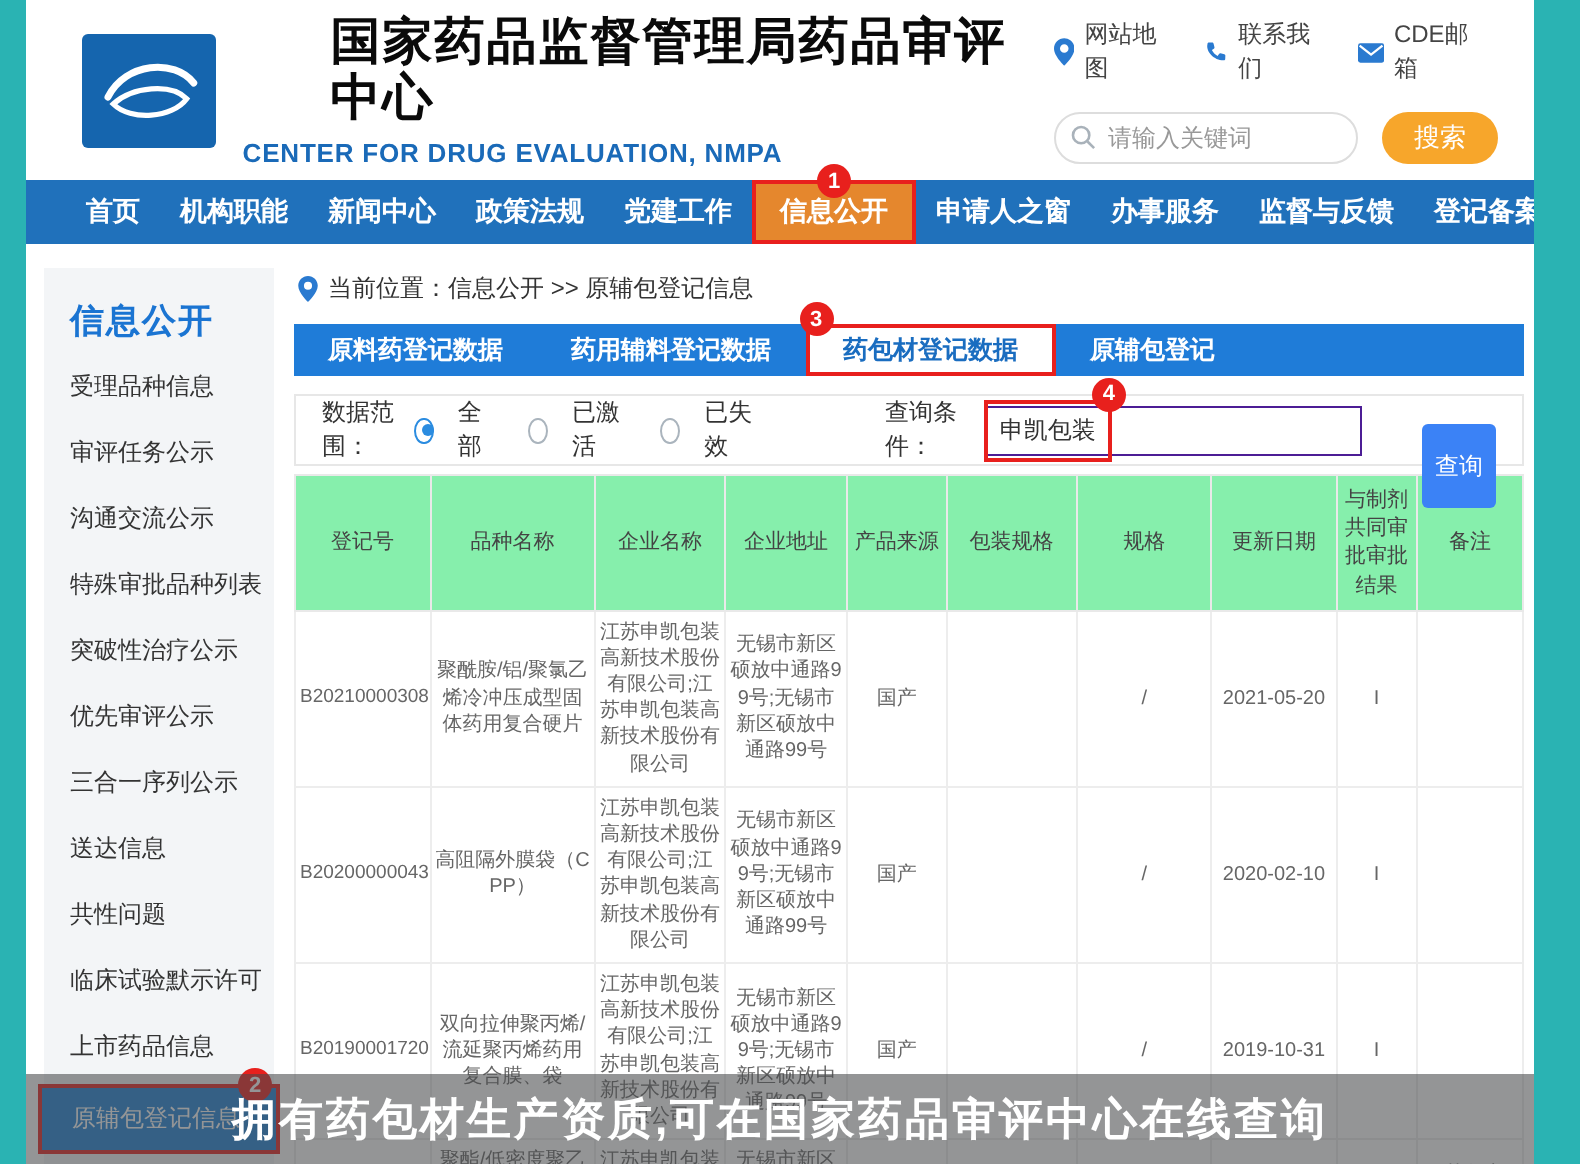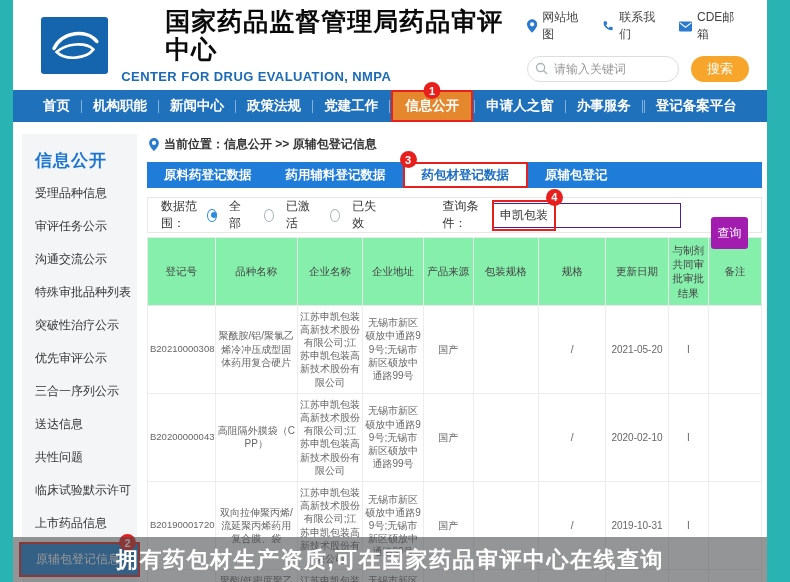--- a/index.html
+++ b/index.html
@@ -40,37 +40,37 @@
   .badge-query { top:-13px; right:-9px; }
 
   
   .content-wrap { display:flex; margin-top:12px; padding-left:9px; }
   .sidebar { width:115px; background:#f3f5f7; min-height:448px; margin-right:10px; flex-shrink:0; }
   .side-title { color:#1a74d2; font-size:17px; font-weight:bold; padding:15px 0 5px 13px; letter-spacing:1px; }
   .side-item { padding:8px 4px 8px 13px; font-size:12px; color:#333; cursor:pointer; }
   .side-item.selected { position:relative; background:#1e82d6; color:#fff; border:2px solid #e8201d; margin:2px -3px; padding:7px 4px 7px 15px; }
   .main { flex:1; min-width:0; padding-right:5px; }
 
-  .breadcrumb { display:flex; align-items:center; gap:5px; font-size:12px; color:#333; margin:2px 0 9px 2px; cursor:pointer;font-weight:bold; }
+  .breadcrumb { display:flex; align-items:center; gap:5px; font-size:12px; color:#333; margin:2px 0 9px 2px; cursor:pointer; }
 
   .tab-bar { height:26px; background:#1f7cd8; display:flex; position:relative; margin-bottom:9px; }
   .tab { position:relative; height:26px; display:flex; align-items:center; padding:0 17px; color:#fff; font-size:12.5px; font-weight:bold; cursor:pointer; white-space:nowrap; }
   .tab.active { background:#fff; color:#1a6dc0; border:2px solid #e8201d; }
 
   .filter-bar { height:36px; border:1px solid #e7e7e7; display:flex; align-items:center; padding:0 13px; font-size:12px; color:#333; background:#fff; }
   .radio-opt { display:flex; align-items:center; gap:12px; margin-right:19px; cursor:pointer; }
   .radio { width:13px; height:13px; border-radius:50%; border:1px solid #aab4bd; position:relative; background:#fff; }
   .radio.selected { border-color:#2b8ce0; }
   .radio.selected::after { content:''; position:absolute; left:2.5px; top:2.5px; width:6px; height:6px; border-radius:50%; background:#2b8ce0; }
   .radio-label { color:#333; }
   .query-label { margin-left:46px; margin-right:4px; }
   .query-wrap { position:relative; }
   .query-input { width:188px; height:25px; border:1px solid #4c1d95; padding:0 6px; font-size:12px; color:#333; outline:none; }
   .red-box { position:absolute; left:-1px; top:-3px; width:64px; height:31px; border:2px solid #e8201d; pointer-events:none; }
-  .query-btn { margin-left:30px; width:48px; height:32px; border:none; border-radius:3px; background:#a21caf; color:#fff; font-size:12px; cursor:pointer;margin-top:36px; }
+  .query-btn { margin-left:30px; width:48px; height:42px; border:none; border-radius:3px; background:#3b82f6; color:#fff; font-size:12px; cursor:pointer;margin-top:36px; }
 
   
   .data-table { width:100%; border-collapse:collapse; margin-top:4px; table-layout:fixed; }
   .data-table th { background:#86efac; border:1px solid #e9e9e9; font-weight:normal; font-size:10.5px; color:#444; padding:5px 2px; line-height:1.35; }
   .data-table td { border:1px solid #ededed; font-size:10px; color:#666; padding:4px 2px; text-align:center; vertical-align:middle; line-height:1.32; word-break:break-all; }
   .data-table td:nth-child(1) { font-size:9.5px; white-space:nowrap; }
   .data-table td:nth-child(8) { white-space:nowrap; }
 
   
   .overlay-banner { position:absolute; left:13px; right:23px; bottom:0; height:45px; background:rgba(70,72,74,.58); z-index:35; display:flex; align-items:center; justify-content:center; }
@@ -160,20 +160,23 @@
         </div>
         <span class="nav-sep"></span>
         <div class="nav-item">
           <span>申请人之窗</span>
         </div>
         <span class="nav-sep"></span>
         <div class="nav-item">
           <span>办事服务</span>
         </div>
         <span class="nav-sep"></span>
+        <div class="nav-item">
+          <span>监督与反馈</span>
+        </div>
         <span class="nav-sep"></span>
         <div class="nav-item">
           <span>登记备案平台</span>
         </div>
       </div>
 
     <div class="content-wrap">
       <div class="sidebar">
         <div class="side-title">信息公开</div>
         <div id="sidebar-list">

